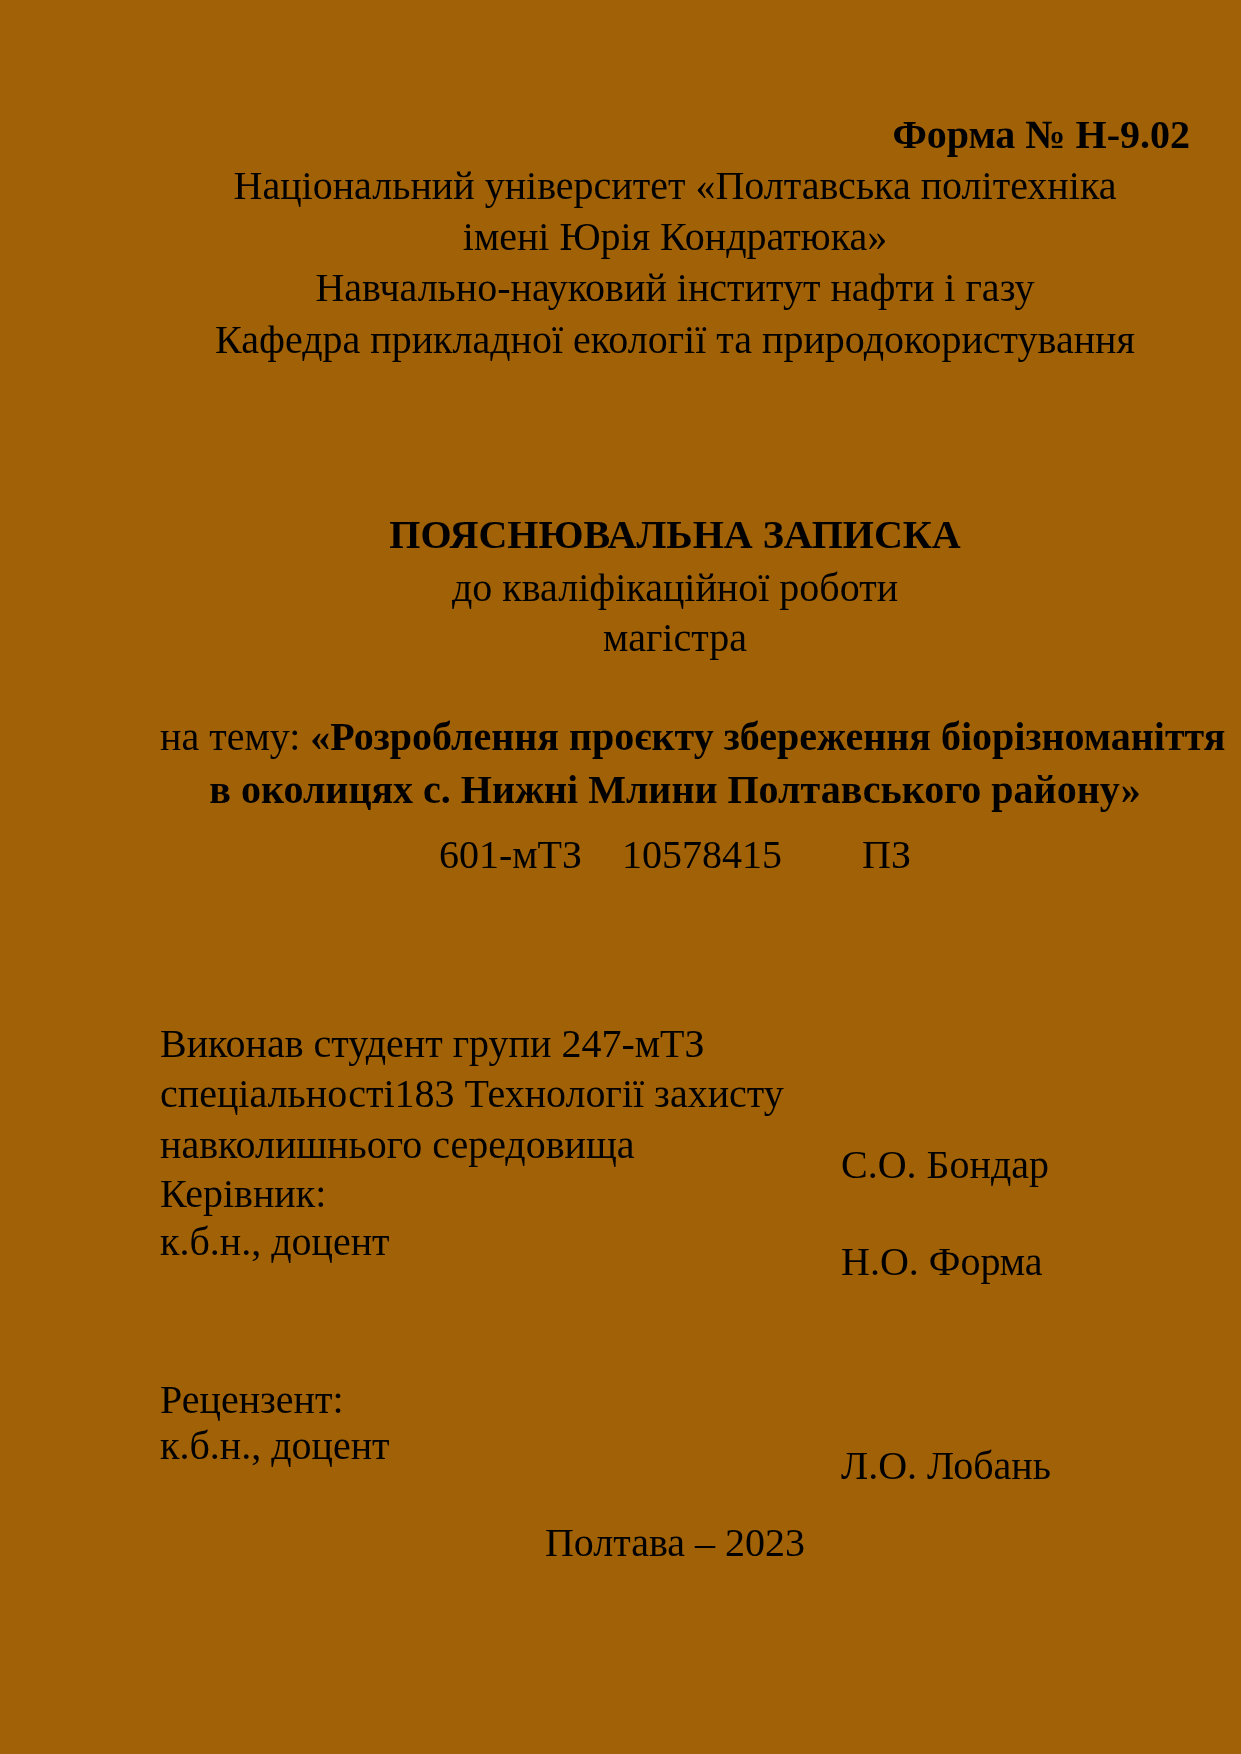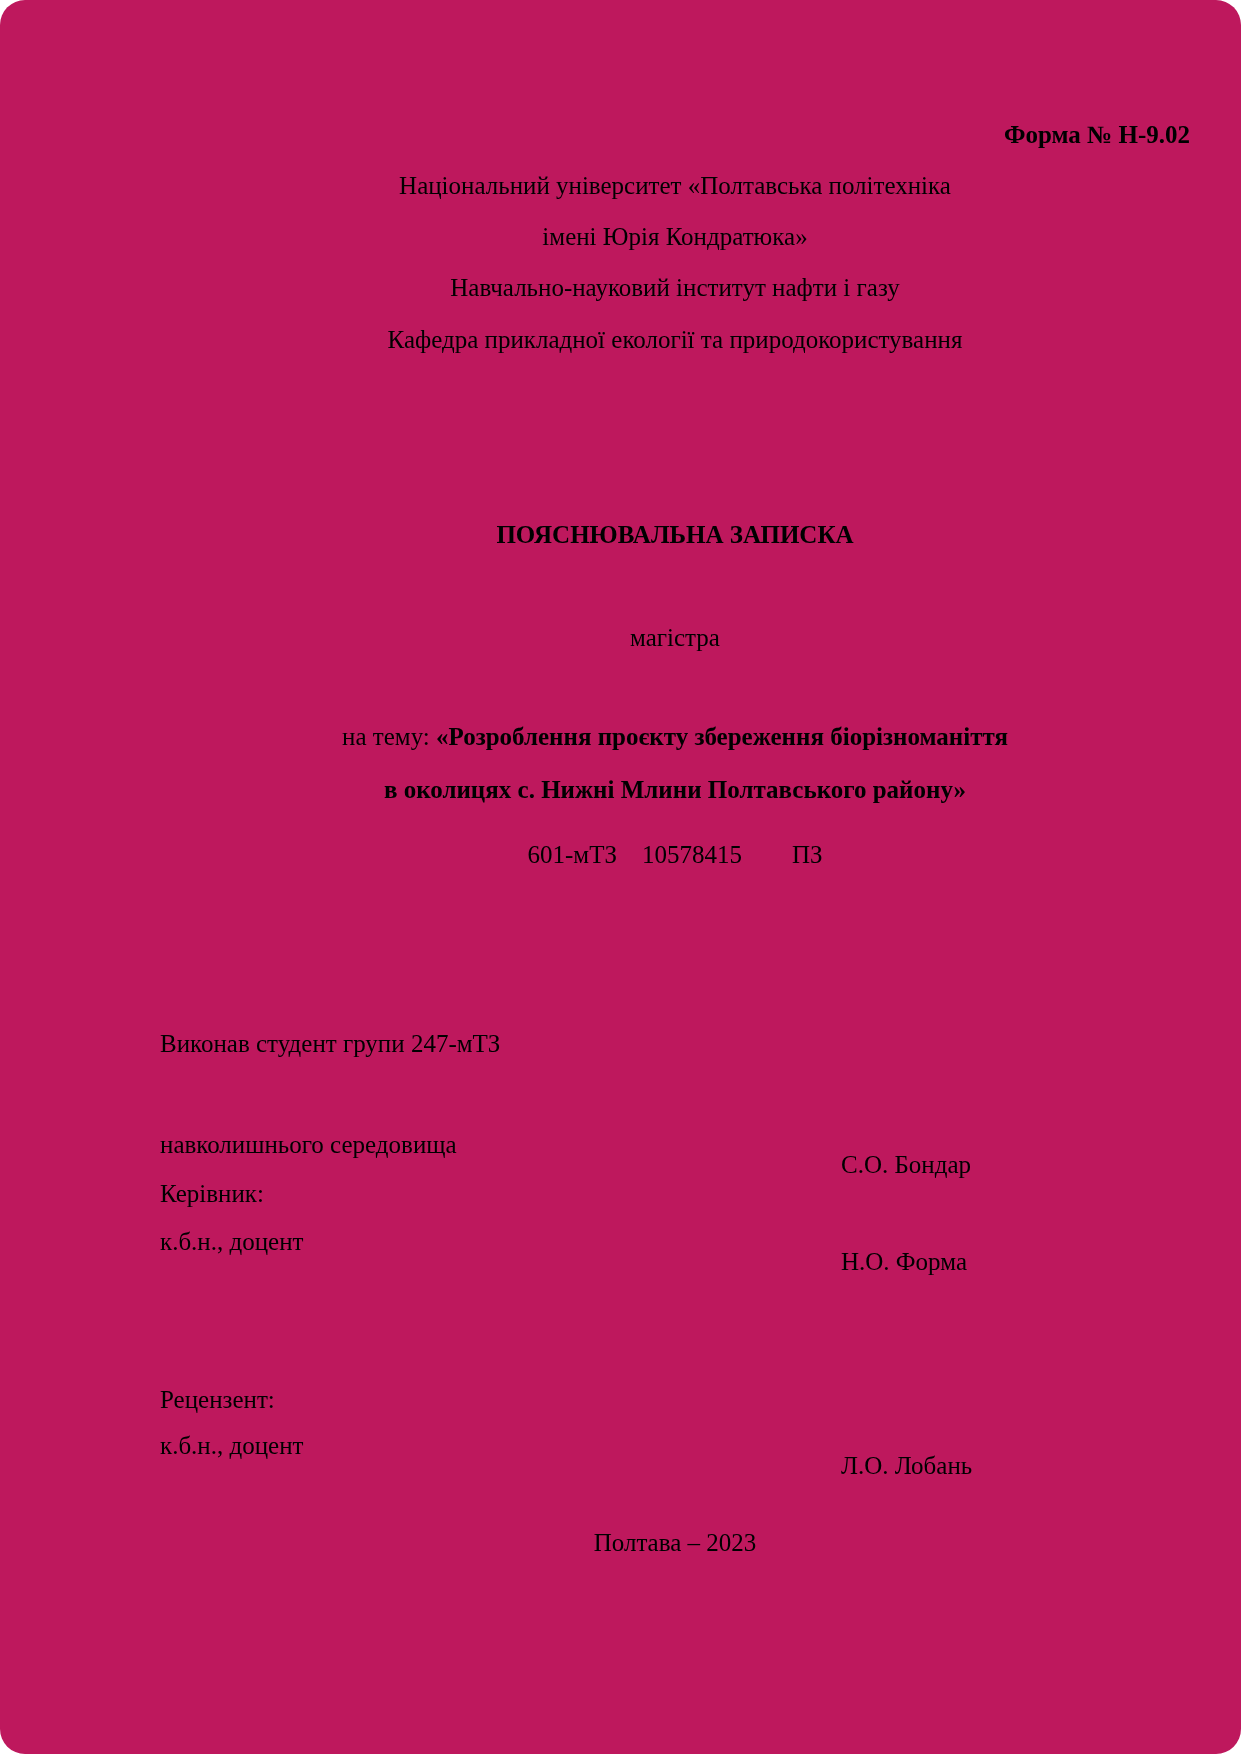--- a/index.html
+++ b/index.html
@@ -4,26 +4,25 @@
 <style>
   html, body {
     margin: 0;
     padding: 0;
     background: #ffffff;
   }
   .page {
     position: relative;
     width: 1241px;
     height: 1754px;
-    background: #be185d;
+    background: #a16207;
     color: #000000;
     font-family: "Liberation Serif", "DejaVu Serif", serif;
-    font-size: 25px;
+    font-size: 40px;
     overflow: hidden;
-    border-radius: 25px;
   }
   .line {
     position: absolute;
     left: 160px;
     width: 1030px;
     line-height: 52px;
     white-space: nowrap;
   }
   .center { text-align: center; }
   .right  { text-align: right; padding-right: 8px; }
@@ -46,33 +45,35 @@
   <div class="line center" style="top:160px">Національний університет «Полтавська політехніка</div>
 
   <div class="line center" style="top:211px">імені Юрія Кондратюка»</div>
 
   <div class="line center" style="top:262px">Навчально-науковий інститут нафти і газу</div>
 
   <div class="line center" style="top:314px">Кафедра прикладної екології та природокористування</div>
 
   <div class="line center bold" style="top:509px">ПОЯСНЮВАЛЬНА ЗАПИСКА</div>
 
+  <div class="line center" style="top:562px">до кваліфікаційної роботи</div>
 
   <div class="line center" style="top:612px">магістра</div>
 
   <div class="line center" style="top:711px">
     <span>на тему: </span><span class="bold">«Розроблення проєкту збереження біорізноманіття</span>
   </div>
 
   <div class="line center bold" style="top:764px">в околицях с. Нижні Млини Полтавського району»</div>
 
   <div class="line center pre" style="top:813px">601-мТЗ    10578415        ПЗ</div>
 
   <div class="line" style="top:1018px">Виконав студент групи 247-мТЗ</div>
 
+  <div class="line" style="top:1068px">спеціальності183 Технології захисту</div>
 
   <div class="line" style="top:1119px">
     <span>навколишнього середовища</span>
     <span class="name">С.О. Бондар</span>
   </div>
 
   <div class="line" style="top:1168px">Керівник:</div>
 
   <div class="line" style="top:1216px">
     <span>к.б.н., доцент</span>

